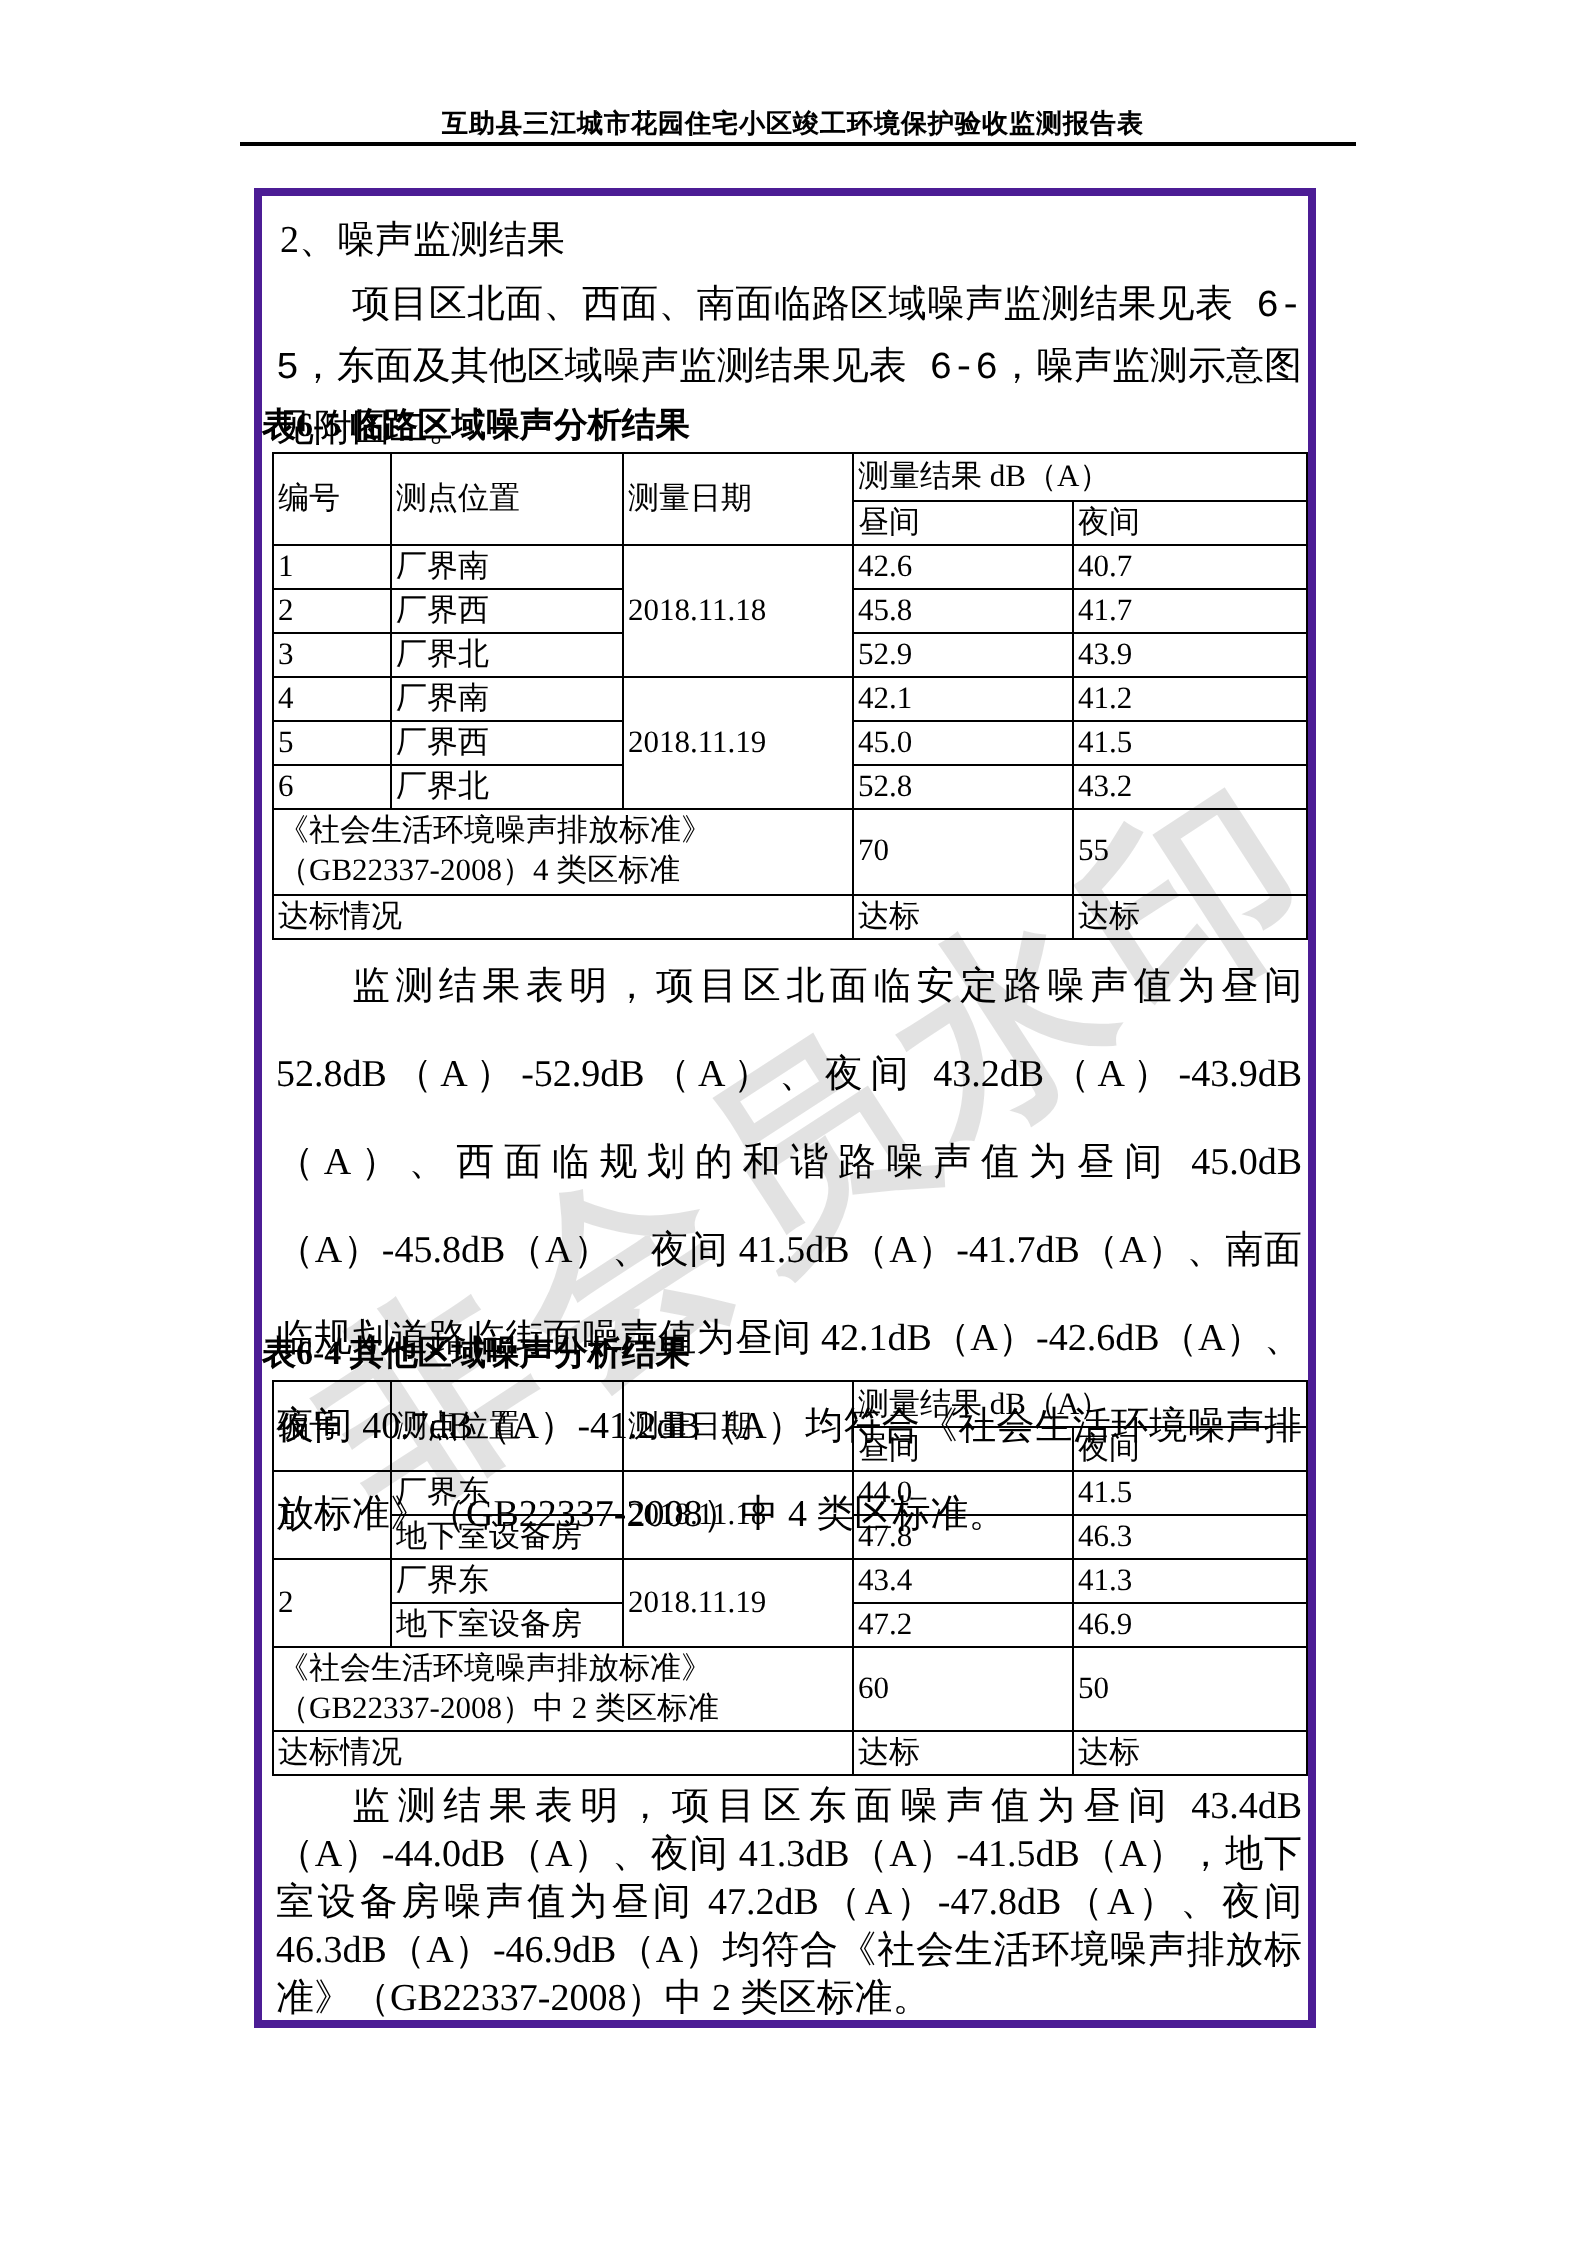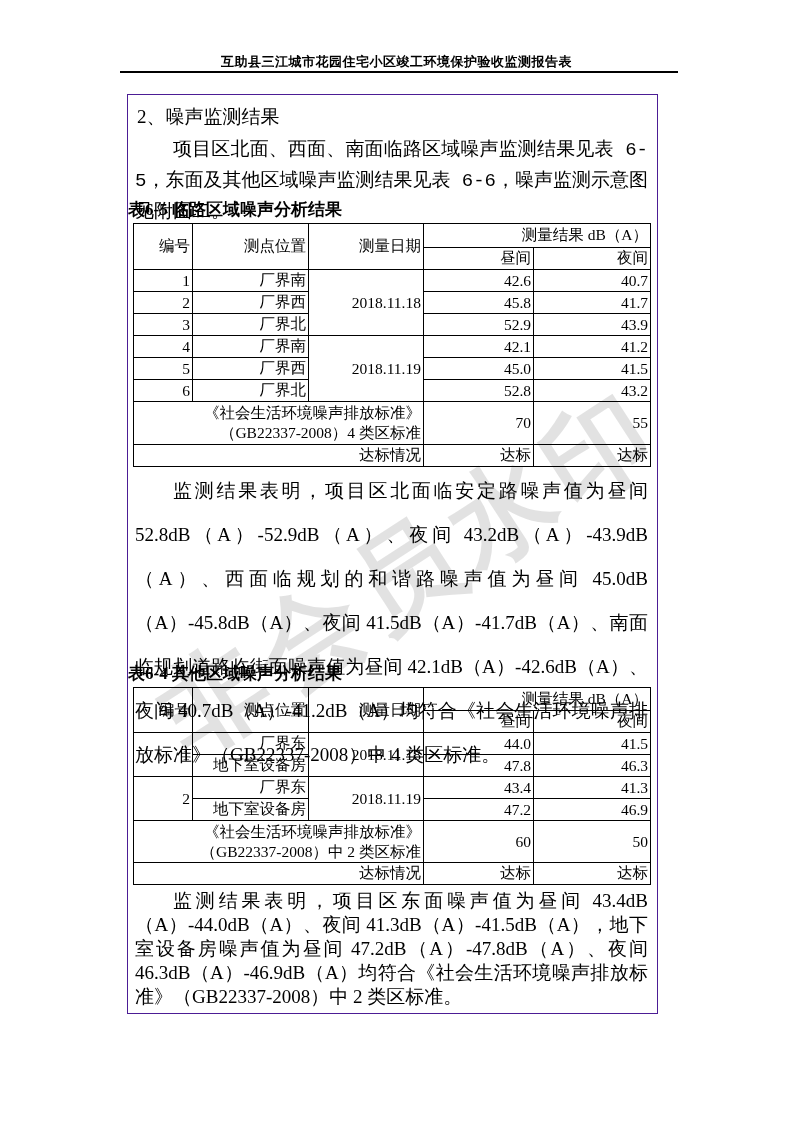--- a/index.html
+++ b/index.html
@@ -20,37 +20,37 @@
   .header-title {
     position:absolute; top:53px; left:0; width:100%;
     text-align:center; font-size:13px; letter-spacing:0.5px; z-index:2;font-weight:bold;
   }
   .header-rule {
     position:absolute; top:71px; left:120px; width:558px; height:2px;
     background:#000; z-index:2;
   }
   .content-box {
     position:absolute; left:127px; top:94px; width:531px; height:920px;
-    border:1px solid #4c1d95; box-sizing:border-box; z-index:2;
+    border:4px solid #4c1d95; box-sizing:border-box; z-index:2;
   }
   .section-heading { position:absolute; left:9px; top:9px; font-size:19px; }
   .intro {
     position:absolute; left:7px; top:40px; width:513px; margin:0;
     font-size:19px; line-height:31px; text-indent:2em; text-align:justify;font-family:Liberation Mono, monospace;
   }
   .table-title {
     position:absolute; left:0; width:100%; text-align:left;
     font-weight:bold; font-size:17px;
   }
   .tt1 { top:103px; }
   .tt2 { top:567px; }
   .noise-table {
     position:absolute; left:5px; width:517px;
     border-collapse:collapse; table-layout:fixed;
-    font-size:15.5px; text-align:right;
+    font-size:15.5px; text-align:left;
   }
   .nt1 { top:128px; }
   .nt2 { top:592px; }
   .noise-table td {
     border:1px solid #000; padding:0 2px; vertical-align:middle; overflow:hidden;
   }
   tr.rh24 { height:24px; }
   tr.rh23 { height:23px; }
   tr.rh22 { height:22px; }
   tr.rh21 { height:21px; }

